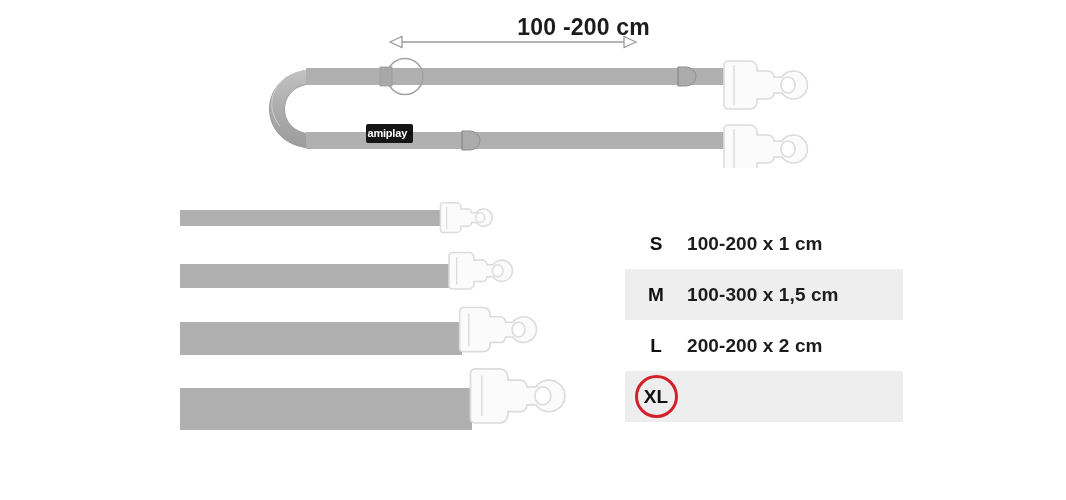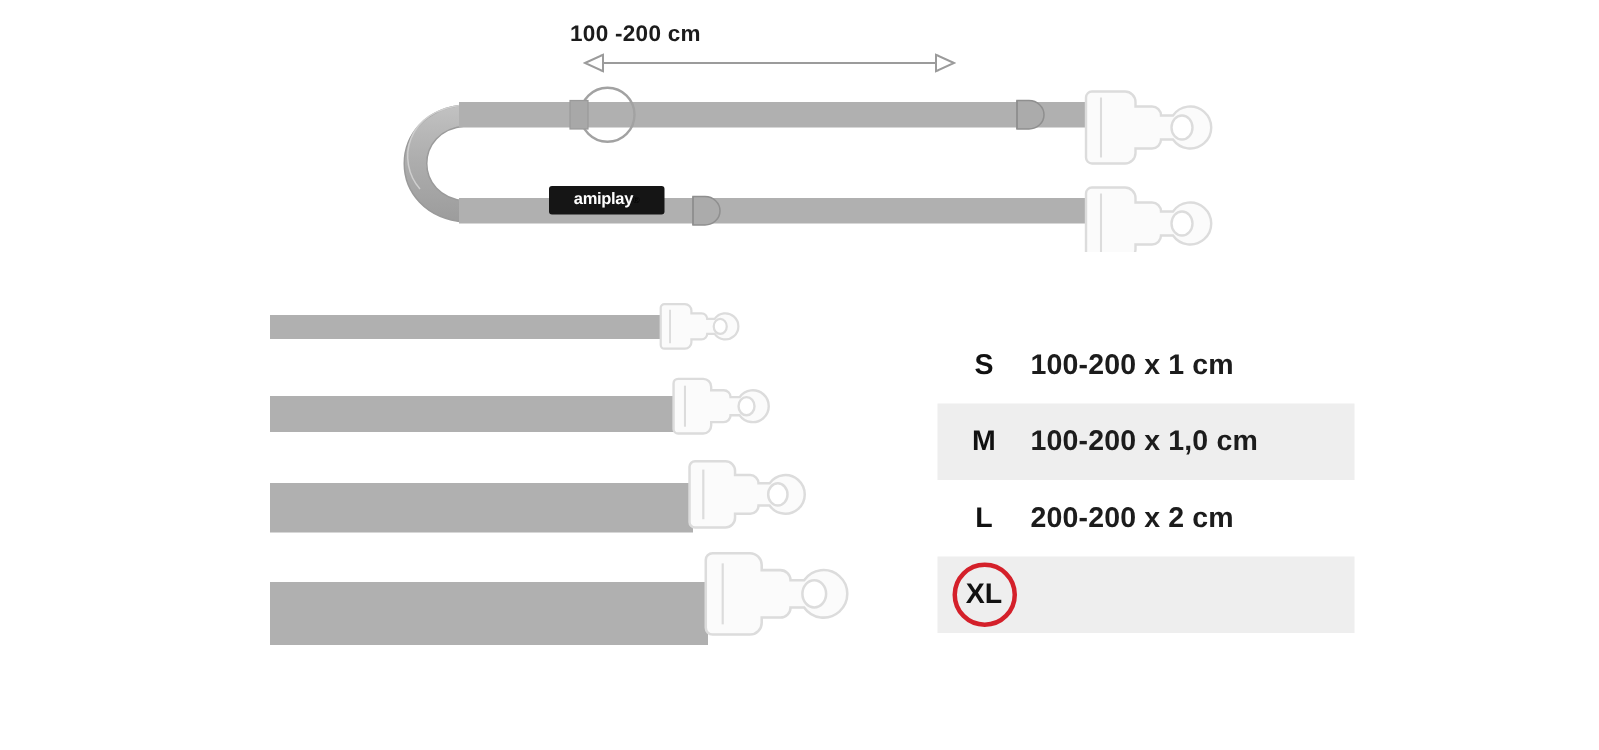--- a/index.html
+++ b/index.html
@@ -18,22 +18,22 @@
     background: #ffffff;
     overflow: hidden;
   }
 
   
   .dim-label {
     position: absolute;
     left: 380px;
     top: 14px;
     width: 270px;
-    text-align: left;
-    font-size: 15px;
+    text-align: right;
+    font-size: 23px;
     font-weight: 600;
     letter-spacing: 0.2px;
     color: #1c1c1c;
     white-space: pre;
   }
   .dim-arrow {
     position: absolute;
     left: 388px;
     top: 33px;
     width: 250px;
@@ -46,21 +46,21 @@
     left: 250px;
     top: 48px;
     width: 560px;
     height: 120px;
   }
 
   .logo-tag {
     position: absolute;
     left: 366px;
     top: 124px;
-    width: 77px;
+    width: 47px;
     height: 19px;
     background: #151515;
     border-radius: 2px;
     display: flex;
     align-items: center;
     justify-content: center;
   }
   .logo-tag span {
     color: #ffffff;
     font-size: 11px;
@@ -261,21 +261,21 @@
 
   <div class="size-table">
 
     <div class="size-row">
       <div class="size-key">S</div>
       <div class="size-val">100-200 x 1 cm</div>
     </div>
 
     <div class="size-row shaded">
       <div class="size-key">M</div>
-      <div class="size-val">100-200 x 1,0 cm</div>
+      <div class="size-val">100-300 x 1,5 cm</div>
     </div>
 
     <div class="size-row">
       <div class="size-key">L</div>
       <div class="size-val">200-200 x 2 cm</div>
     </div>
 
     <div class="size-row shaded">
       <div class="highlight-ring"></div>
       <div class="size-key">XL</div>

